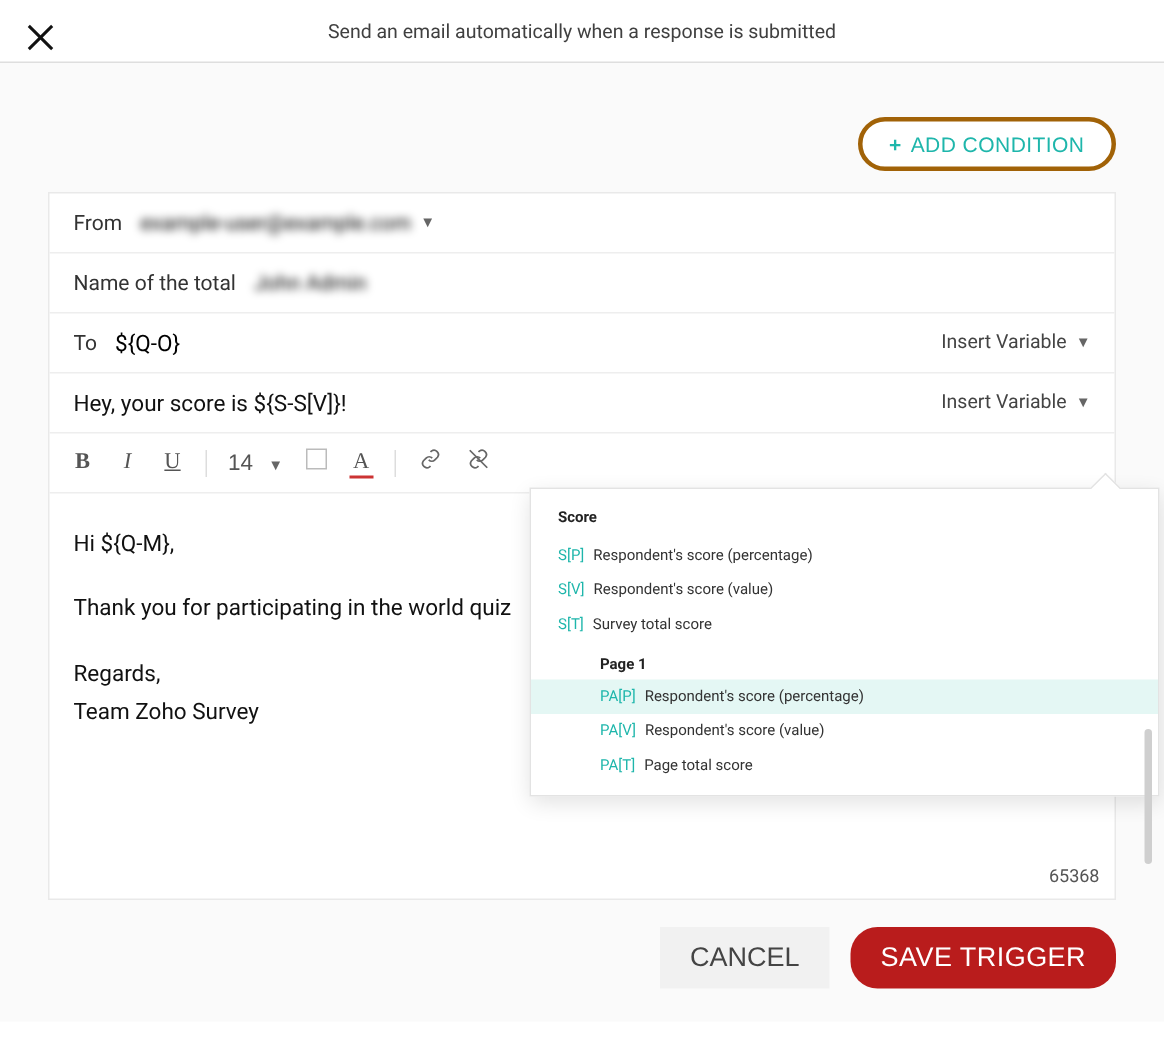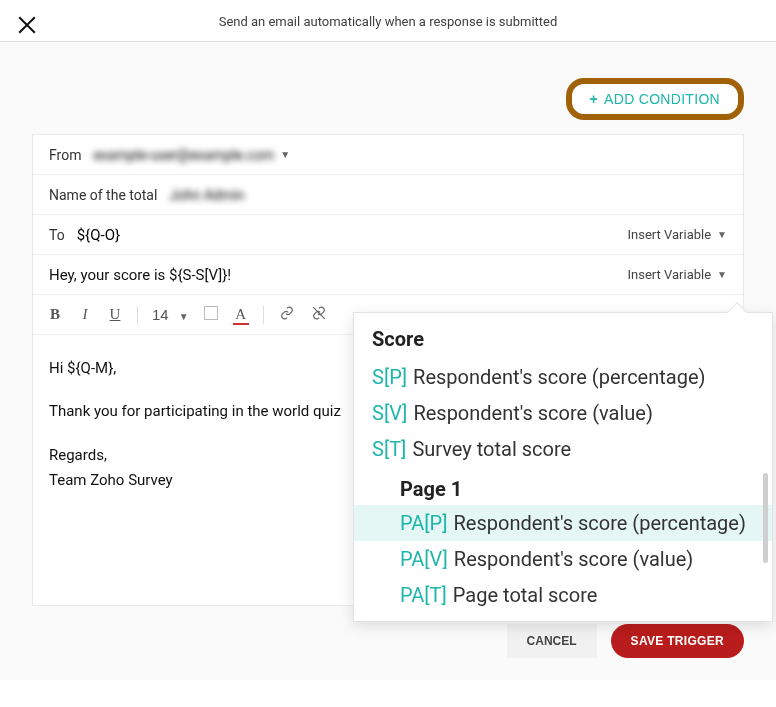--- a/index.html
+++ b/index.html
@@ -26,21 +26,21 @@
   }
   .close-x::before, .close-x::after {
     content:""; position:absolute; left:10px; top:0;
     width:2px; height:22px; background:#111;
   }
   .close-x::before { transform: rotate(45deg); }
   .close-x::after  { transform: rotate(-45deg); }
   .body-area { background:#fafafa; padding: 36px 32px 0; }
   .add-cond-row { display:flex; justify-content:flex-end; margin-bottom:14px; }
   .add-cond-btn {
-    border:6px solid #a16207; color:#1eb6ab; background:#fff;
+    border:3px solid #a16207; color:#1eb6ab; background:#fff;
     border-radius: 18px; padding: 7px 18px; font-size:14px; font-weight:500;
     cursor:pointer; letter-spacing:0.3px;
   }
   .add-cond-btn .plus { font-weight:600; margin-right:6px; }
   .panel { background:#fff; border:1px solid #e9e9e9; }
   .row { display:flex; align-items:center; border-bottom:1px solid #eee; padding:0 16px; min-height:40px; font-size:14px; }
   .row .lbl { color:#333; white-space:nowrap; }
   .row .val { margin-left: 12px; color:#000; }
   .blur { filter: blur(3px); color:#888; }
   .caret { font-size:10px; color:#666; margin-left:6px; }
@@ -58,45 +58,45 @@
   .tb-sq { width:14px; height:14px; border:1px solid #bbb; display:inline-block; }
   .tb-underA { position:relative; display:inline-block; width:16px; }
   .tb-underA::after{content:"";position:absolute;bottom:-2px;left:0;width:100%;height:2px;background:#c33;}
   .editor-body { position:relative; padding:22px 16px 10px; font-size:15px; color:#111; min-height:270px; }
   .editor-body p { margin-bottom: 20px; line-height:1.55; }
   .editor-body .sig p { margin-bottom:2px; }
   .char-count { position:absolute; right:10px; bottom:8px; font-size:12px; color:#555; }
   
   .dropdown {
     position:absolute;
-    left: 353px; top: 312px;
+    left: 353px; top: 325px;
     width: 420px;
     background:#fff;
     border:1px solid #e3e3e3;
     box-shadow: 0 4px 14px rgba(0,0,0,0.12);
     z-index: 50;
-    font-size:20px;
+    font-size:10px;
   }
   .dropdown .notch {
     position:absolute; top:-8px; right:28px;
     width:14px; height:14px; background:#fff;
     border-left:1px solid #e3e3e3; border-top:1px solid #e3e3e3;
     transform: rotate(45deg);
   }
   .dd-title { font-weight:700; color:#222; padding:14px 18px 8px; }
   .dd-item { padding:6px 18px; cursor:pointer; display:flex; gap:6px; }
   .dd-item.indent { padding-left:46px; }
   .dd-item.highlight { background:#e4f7f4; }
   .dd-code { color:#1eb6ab; }
   .dd-label { color:#333; }
   .dd-subhead { font-weight:700; color:#222; padding:10px 18px 4px 46px; }
   .dd-scroll { position:absolute; right:4px; top:160px; width:5px; height:90px; background:#cfcfcf; border-radius:3px; }
   
   .footer { display:flex; justify-content:flex-end; gap:14px; padding:18px 32px 22px; background:#fafafa; }
-  .btn { font-size:12px; padding:10px 20px; cursor:pointer; border:none; font-weight:700;text-align:right; }
+  .btn { font-size:18px; padding:10px 20px; cursor:pointer; border:none; font-weight:400;text-align:right; }
   .btn-cancel { background:#f1f1f1; color:#444; }
   .btn-save { background:#b91c1c; color:#fff; letter-spacing:0.3px;border-radius:18px; }
 </style>
 </head>
 <body>
 
 <div class="header">
   <div class="close-x"></div>
   <p>Send an email automatically when a response is submitted</p>
 </div>

